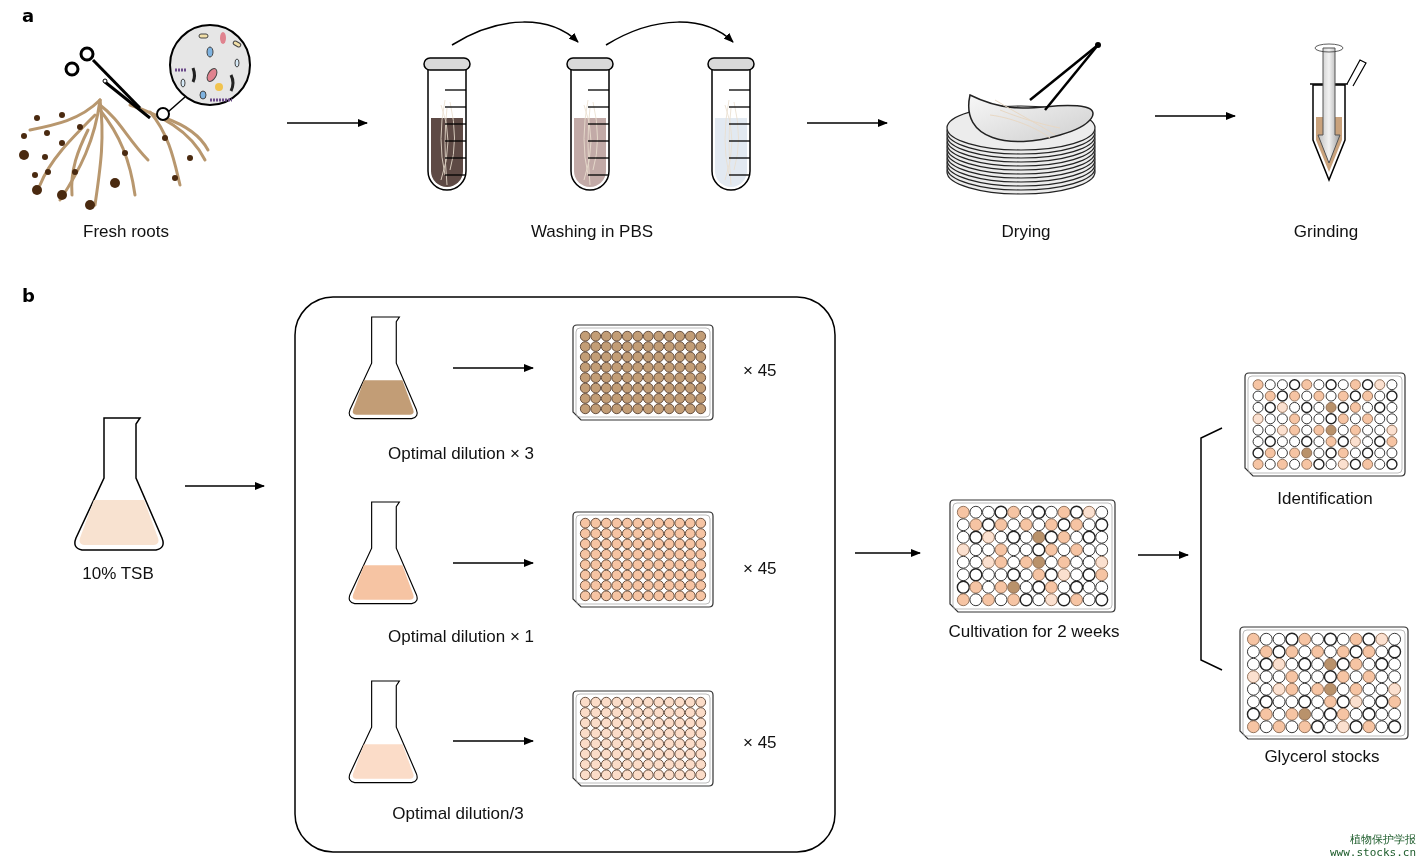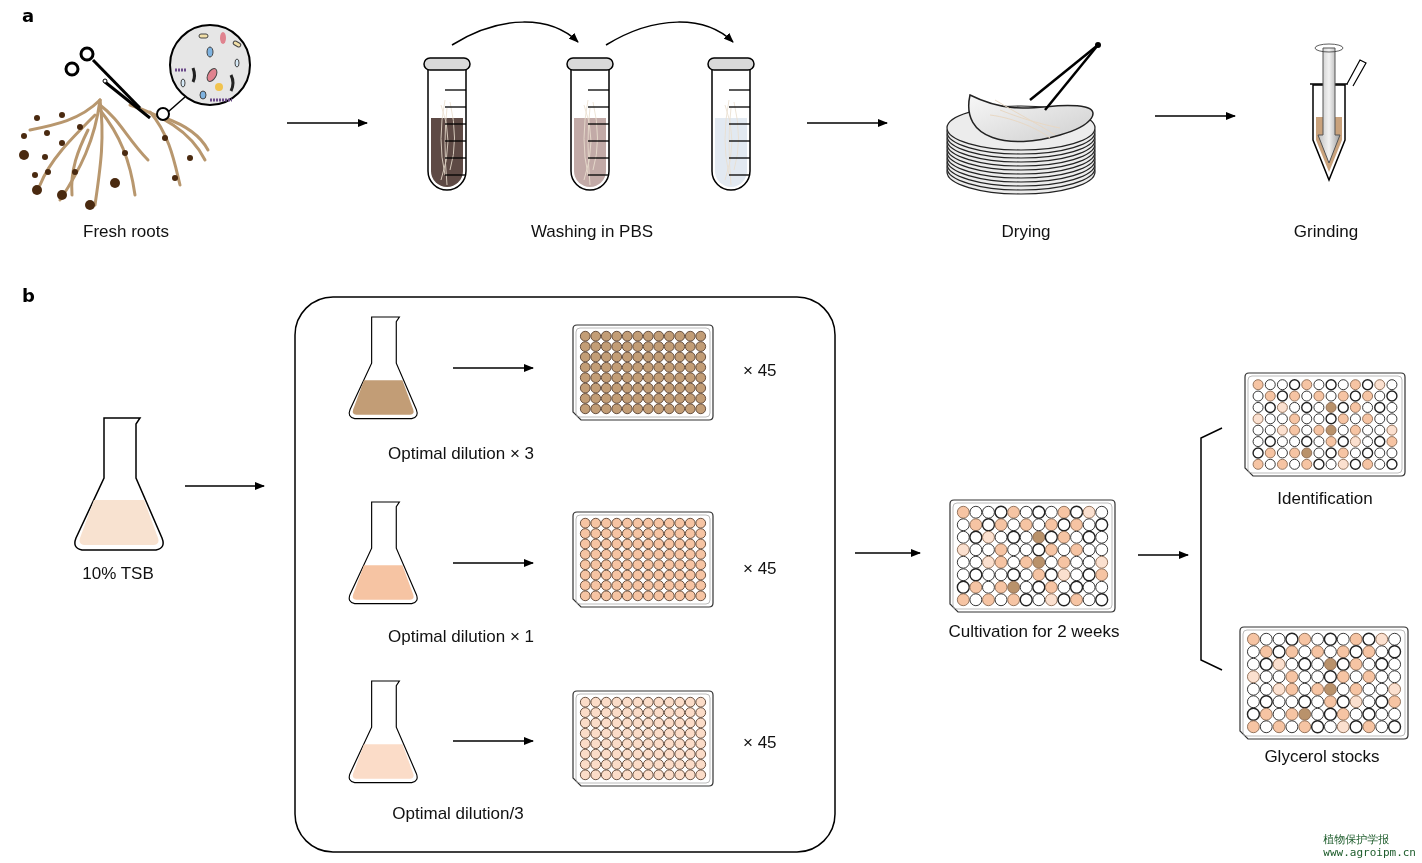--- a/index.html
+++ b/index.html
@@ -2,21 +2,21 @@
 <html><head>
 <meta charset="utf-8">
 <style>
   html, body { margin: 0; padding: 0; background: #ffffff; }
   body { width: 1422px; height: 863px; position: relative; overflow: hidden;
          font-family: "Liberation Sans", sans-serif; color: #111; }
   svg#fig { position: absolute; left: 0; top: 0; }
   .lbl { font-family: "Liberation Sans", sans-serif; font-size: 17px; fill: #111; }
   .panel { font-family: "DejaVu Sans", sans-serif; font-size: 18px; font-weight: bold; fill: #000; }
   .wm { position: absolute; right: 6px; bottom: 4px; font-family: "DejaVu Sans Mono", monospace;
-        font-size: 11px; color: #1d5c2b; line-height: 13px; }
+        font-size: 11px; color: #1d5c2b; text-align: right; line-height: 13px; }
 </style>
 </head>
 <body>
 
 <svg id="fig" width="1422" height="863" viewBox="0 0 1422 863">
   <defs>
     <marker id="ah" markerWidth="10" markerHeight="8" refX="9" refY="4" orient="auto" markerUnits="userSpaceOnUse">
       <path d="M0,0 L10,4 L0,8 Z" fill="#000"></path>
     </marker>
     <linearGradient id="metal" x1="0" x2="1" y1="0" y2="0">
@@ -849,14 +849,14 @@
         <circle cx="1368.9166666666667" cy="726.75" r="5.95" fill="#f6c4a3" stroke="#8a6a52" stroke-width="0.9"></circle>
         <circle cx="1381.75" cy="726.75" r="5.95" fill="#ffffff" stroke="#222" stroke-width="0.9"></circle>
         <circle cx="1394.5833333333333" cy="726.75" r="5.95" fill="#ffffff" stroke="#222" stroke-width="1.4"></circle>
       </g>
     </g>
   <text class="lbl" x="1322" y="762" text-anchor="middle">Glycerol stocks</text>
 </svg>
 
 <div class="wm">
   <div>植物保护学报</div>
-  <div>www.agroipm.cn</div>
+  <div>www.stocks.cn</div>
 </div>
 
 </body></html>

